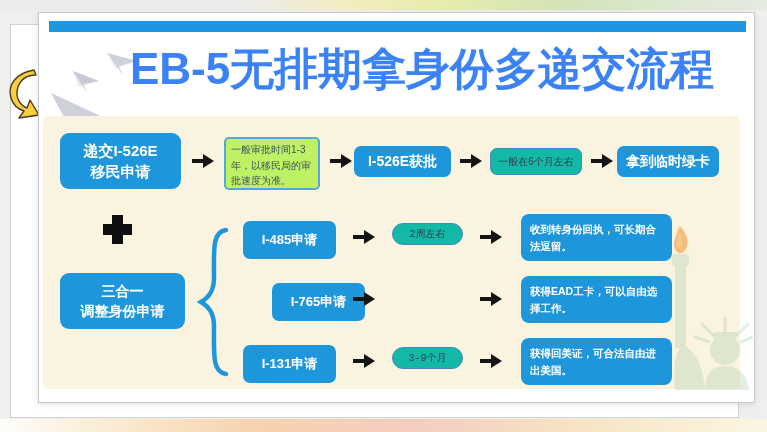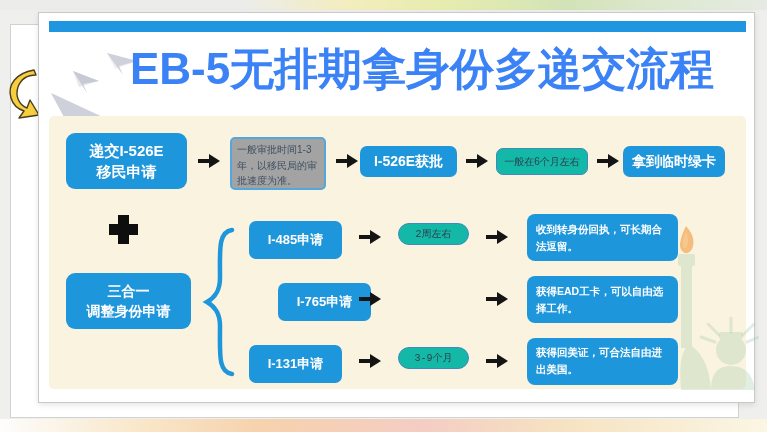--- a/index.html
+++ b/index.html
@@ -28,40 +28,40 @@
     box-shadow:0 2px 6px rgba(0,0,0,.10);
   }
   .top-bar { position:absolute; left:10px; top:8px; width:697px; height:11px; background:#2196E0; }
   .planes { position:absolute; left:6px; top:22px; width:100px; height:112px; }
   .page-title {
     position:absolute; left:58px; top:30px; width:650px;
     text-align:center; font-size:44px; font-weight:900; color:#3b82f6;
     line-height:1.2; letter-spacing:0; white-space:nowrap;
   }
   .panel {
-    position:absolute; left:10px; top:103px; width:697px; height:273px;
+    position:absolute; left:4px; top:103px; width:697px; height:273px;
     background:#FAF3DF; border-radius:5px;padding-left:8px;
   }
   .box-blue {
     position:absolute; background:#1E96DB; color:#fff; font-weight:bold;
     display:flex; flex-direction:column; align-items:center; justify-content:center;
     text-align:center;
   }
   .bb-start { left:17px; top:17px; width:121px; height:56px; border-radius:9px; font-size:15px; line-height:1.4; }
   .bb-approve { left:311px; top:30px; width:97px; height:31px; border-radius:7px; font-size:14px; }
   .bb-end { left:574px; top:30px; width:102px; height:31px; border-radius:7px; font-size:14px; }
   .bb-combo { left:17px; top:157px; width:125px; height:56px; border-radius:9px; font-size:14px; line-height:1.45; }
   .bb-app { left:200px; width:93px; height:38px; border-radius:7px; font-size:13px; }
   .bb-result {
     left:478px; width:151px; height:47px; border-radius:8px; font-size:10.5px;
     line-height:1.6; padding:4px 9px; align-items:flex-start; text-align:left; justify-content:center;
   }
   .note-box {
     position:absolute; left:181px; top:21px; width:96px; height:53px;
-    background:#a3a3a3; border:2px solid #55A6DA; border-radius:5px;
+    background:#bef264; border:2px solid #55A6DA; border-radius:5px;
     font-size:10px; line-height:1.55; color:#3D4F61; padding:3px 5px; text-align:left;
   }
   .time-box {
     position:absolute; background:#14b8a6; border:1.5px solid #4189BF; border-radius:7px;
     display:flex; align-items:center; justify-content:center;
     font-size:10px; color:#2E3F50;
   }
   .tb-r1 { left:447px; top:32px; width:92px; height:27px; }
   .tb-sub { left:349px; width:71px; height:22px; border-radius:12px;font-family:Liberation Mono, monospace; }
   .arrow { position:absolute; width:23px; height:14px; }
@@ -179,21 +179,21 @@
     <div class="box-blue bb-app" style="top:229px;">I-131申请</div>
     <div class="arrow" style="left:310px; top:238px;">
         <span class="stem"></span>
         <span class="head"></span>
       </div>
     <div class="time-box tb-sub" style="top:231px;">3-9个月</div>
     <div class="arrow" style="left:437px; top:238px;">
         <span class="stem"></span>
         <span class="head"></span>
       </div>
-    <div class="box-blue bb-result" style="top:222px;font-family:Liberation Mono, monospace;">获得回美证，可合法自由进出美国。</div>
+    <div class="box-blue bb-result" style="top:222px;">获得回美证，可合法自由进出美国。</div>
 
     <svg class="statue" viewBox="0 0 88 166">
       <g opacity="0.30" fill="#9fc9a8">
         <rect x="7" y="30" width="17" height="12" rx="2"></rect>
         <rect x="10" y="42" width="11" height="82"></rect>
         <path d="M 18 120 C 30 128, 38 140, 40 166 L 10 166 C 8 140, 10 128, 18 120 Z"></path>
         <circle cx="60" cy="126" r="15"></circle>
         <path d="M 40 166 C 40 148, 48 142, 60 142 C 74 142, 82 150, 84 166 Z"></path>
         <rect x="48" y="108" width="24" height="7" rx="2"></rect>
       </g>

